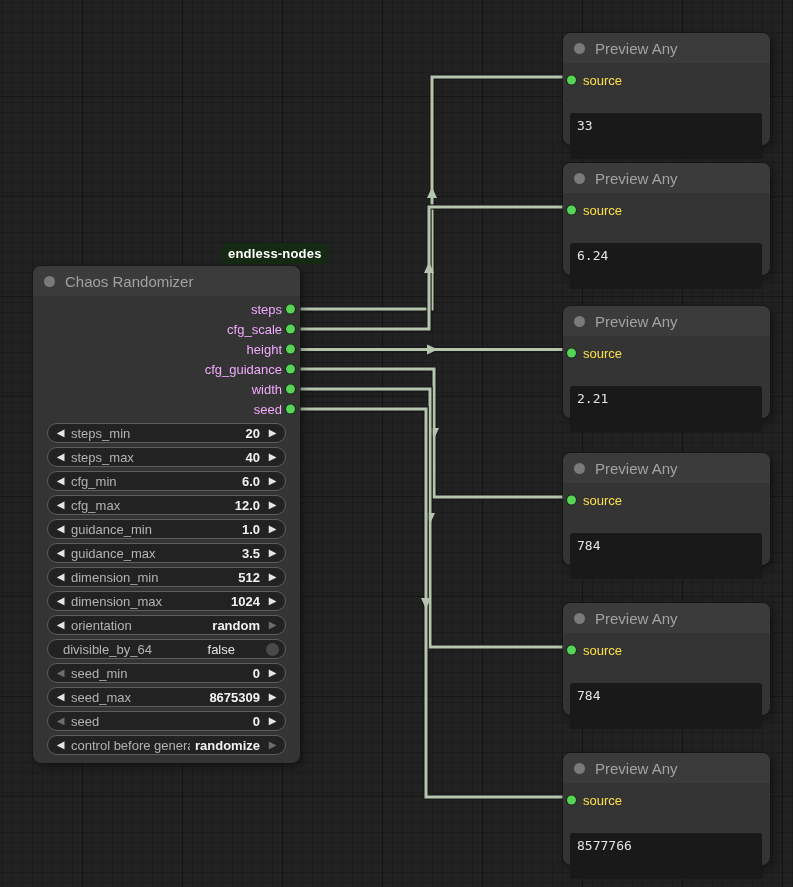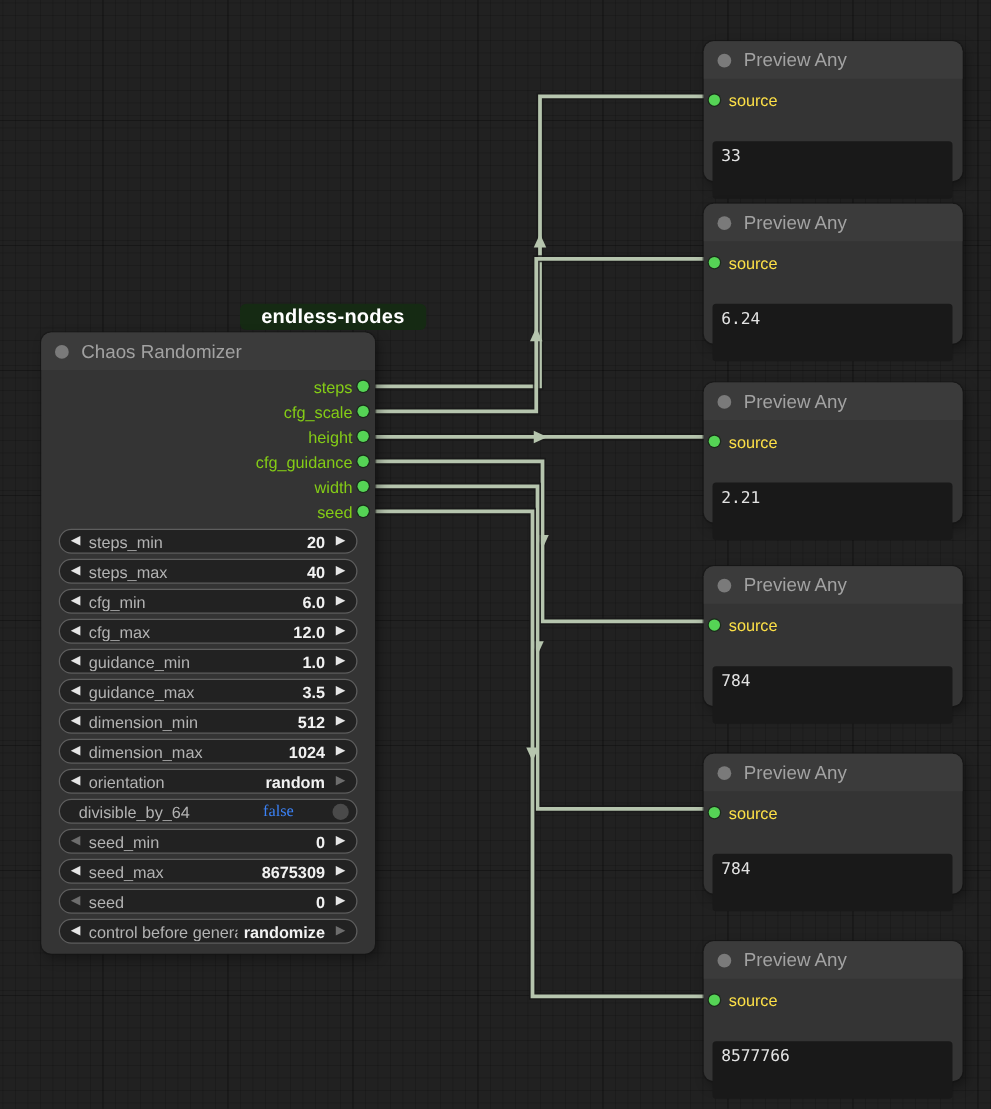--- a/index.html
+++ b/index.html
@@ -33,33 +33,33 @@
     height:30px;
     background:#3b3b3b;
     border-radius:8px 8px 0 0;
     display:flex;align-items:center;
     padding:0 11px;gap:10px;
   }
   .header-dot{width:11px;height:11px;border-radius:50%;background:#7a7a7a;flex:0 0 auto;}
   .node-title{color:#a2a2a2;font-size:15px;white-space:nowrap;}
   
   #badge{
-    position:absolute;left:192px;top:243px;height:21px;
+    position:absolute;left:222px;top:243px;height:21px;
     background:#152a13;color:#ffffff;
-    font-size:16px;font-weight:bold;
-    padding:0 17px;border-radius:5px;
+    font-size:13px;font-weight:bold;
+    padding:0 6px;border-radius:5px;
     display:flex;align-items:center;
     z-index:2;letter-spacing:.2px;
   }
   
   .outputs{padding-top:3px;}
   .out-row{
     position:relative;height:20px;
     display:flex;align-items:center;justify-content:flex-end;
-    padding-right:18px;color:#84cc16;font-size:13px;
+    padding-right:18px;color:#f0abfc;font-size:13px;
   }
   .port-dot{
     width:9px;height:9px;border-radius:50%;
     background:#55d455;
     box-shadow:0 0 0 1px rgba(20,40,20,.8);
   }
   .out-row .port-dot{position:absolute;right:5px;top:50%;transform:translateY(-50%);}
   
   .widgets{padding-top:0;}
   .widget{
@@ -68,21 +68,21 @@
     border:1px solid #5e5e5e;
     border-radius:10px;
     display:flex;align-items:center;
     padding:0 5px;font-size:13px;
     box-sizing:border-box;
   }
   .widget .arrow{width:15px;color:#e6e6e6;font-size:10px;text-align:center;line-height:18px;flex:0 0 auto;}
   .widget .arrow.disabled{color:#6d6d6d;}
   .widget .wlabel{flex:1;color:#b3b3b3;padding-left:3px;white-space:nowrap;overflow:hidden;}
   .widget .wvalue{color:#f2f2f2;font-weight:700;padding:0 5px;white-space:nowrap;text-align:right;}
-  .widget .wvalue.dim{color:#3b82f6;font-weight:400;font-family:Liberation Serif, serif;}
+  .widget .wvalue.dim{color:#e5e5e5;font-weight:400;}
   .widget .knob{width:13px;height:13px;border-radius:50%;background:#4a4a4a;margin:0 1px 0 4px;flex:0 0 auto;}
   .widget.toggle{padding-left:12px;gap:22px;}
   
   .preview{width:207px;height:112px;}
   .src-row{
     position:relative;height:20px;margin-top:7px;
     display:flex;align-items:center;
     padding-left:20px;color:#fde047;font-size:13px;
   }
   .src-row .port-dot{position:absolute;left:4px;top:50%;transform:translateY(-50%);}

